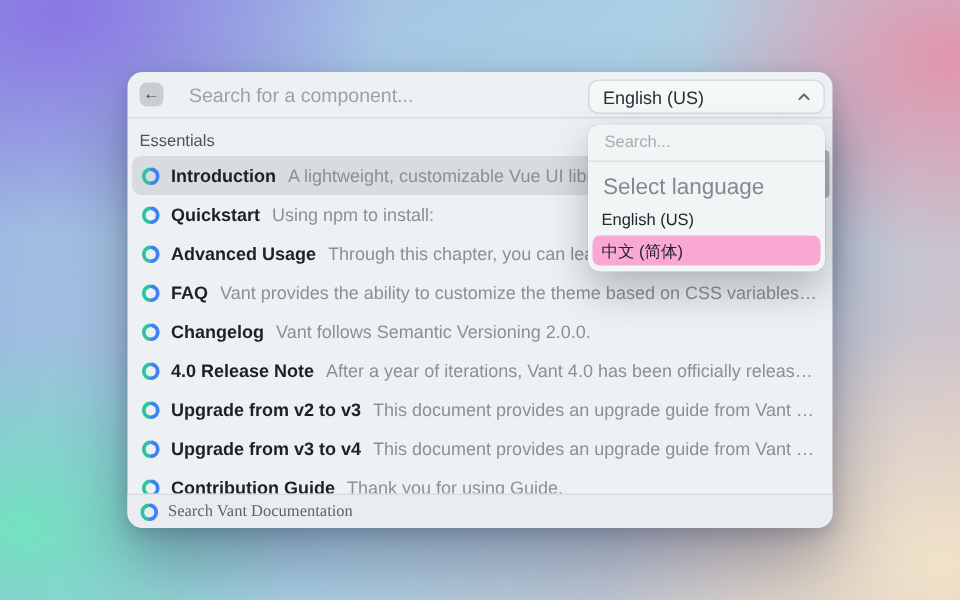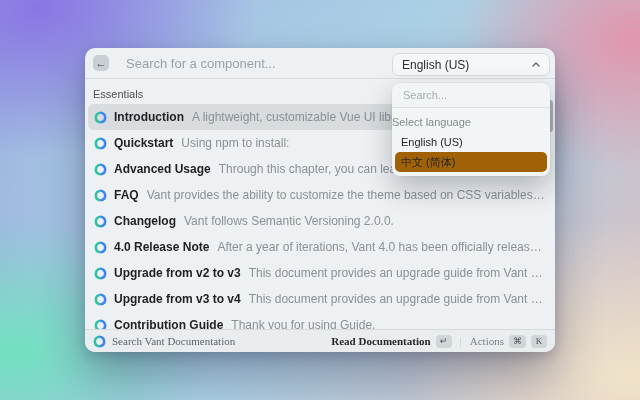--- a/index.html
+++ b/index.html
@@ -80,27 +80,27 @@
     position:absolute; left:307px; top:35px; width:158px;
     background:#f2f5f6; border-radius:8px; z-index:10; padding-bottom:4px;
     box-shadow:0 12px 28px rgba(20,30,40,.28), 0 0 0 0.5px rgba(0,0,0,.06);
   }
   .dd-search { height:25px; border-bottom:1px solid #dde1e3; display:flex; align-items:center; padding:0 9px;justify-content:flex-end; }
   .dd-search input {
     border:none; background:transparent; outline:none; font-size:11px;
     width:100%; font-family:inherit; color:#333;
   }
   .dd-search input::placeholder { color:#a7acb0; }
-  .dd-label { font-size:11px; color:#84898d; padding:8px 0 4px; }
+  .dd-label { font-size:15px; color:#84898d; padding:8px 10px 4px; }
   .dd-opts { padding:0 3px; }
   .dd-opt {
     height:20px; display:flex; align-items:center; padding:0 6px;
     border-radius:5px; font-size:11px; color:#232629; cursor:pointer;
   }
-  .dd-opt.highlighted { background:#a16207; }
+  .dd-opt.highlighted { background:#f9a8d4; }
 </style>
 </head>
 <body>
 
 <div class="modal">
 
   <div class="m-header">
     <button class="back-btn">←</button>
     <input class="search-input" value="" placeholder="Search for a component..." style="">
     <div class="lang-btn">
@@ -229,23 +229,15 @@
   <div class="m-footer">
     <div class="f-left">
       <span style="display:flex;">
         <svg width="13" height="13" viewBox="0 0 14 14">
           <path d="M6.1 2 A5.1 5.1 0 0 0 6.1 12" fill="none" stroke="#2ec2a5" stroke-width="2.7" stroke-linecap="round"></path>
           <path d="M7.9 12 A5.1 5.1 0 0 0 7.9 2" fill="none" stroke="#3d82f6" stroke-width="2.7" stroke-linecap="round"></path>
         </svg>
       </span>
       <span>Search Vant Documentation</span>
     </div>
-    <div class="f-right">
-      <span class="read-doc">Read Documentation</span>
-      <kbd>↵</kbd>
-      <span class="f-div">|</span>
-      <span class="actions-label">Actions</span>
-      <kbd>⌘</kbd>
-      <kbd>K</kbd>
-    </div>
   </div>
 
 </div>
 
 </body></html>

